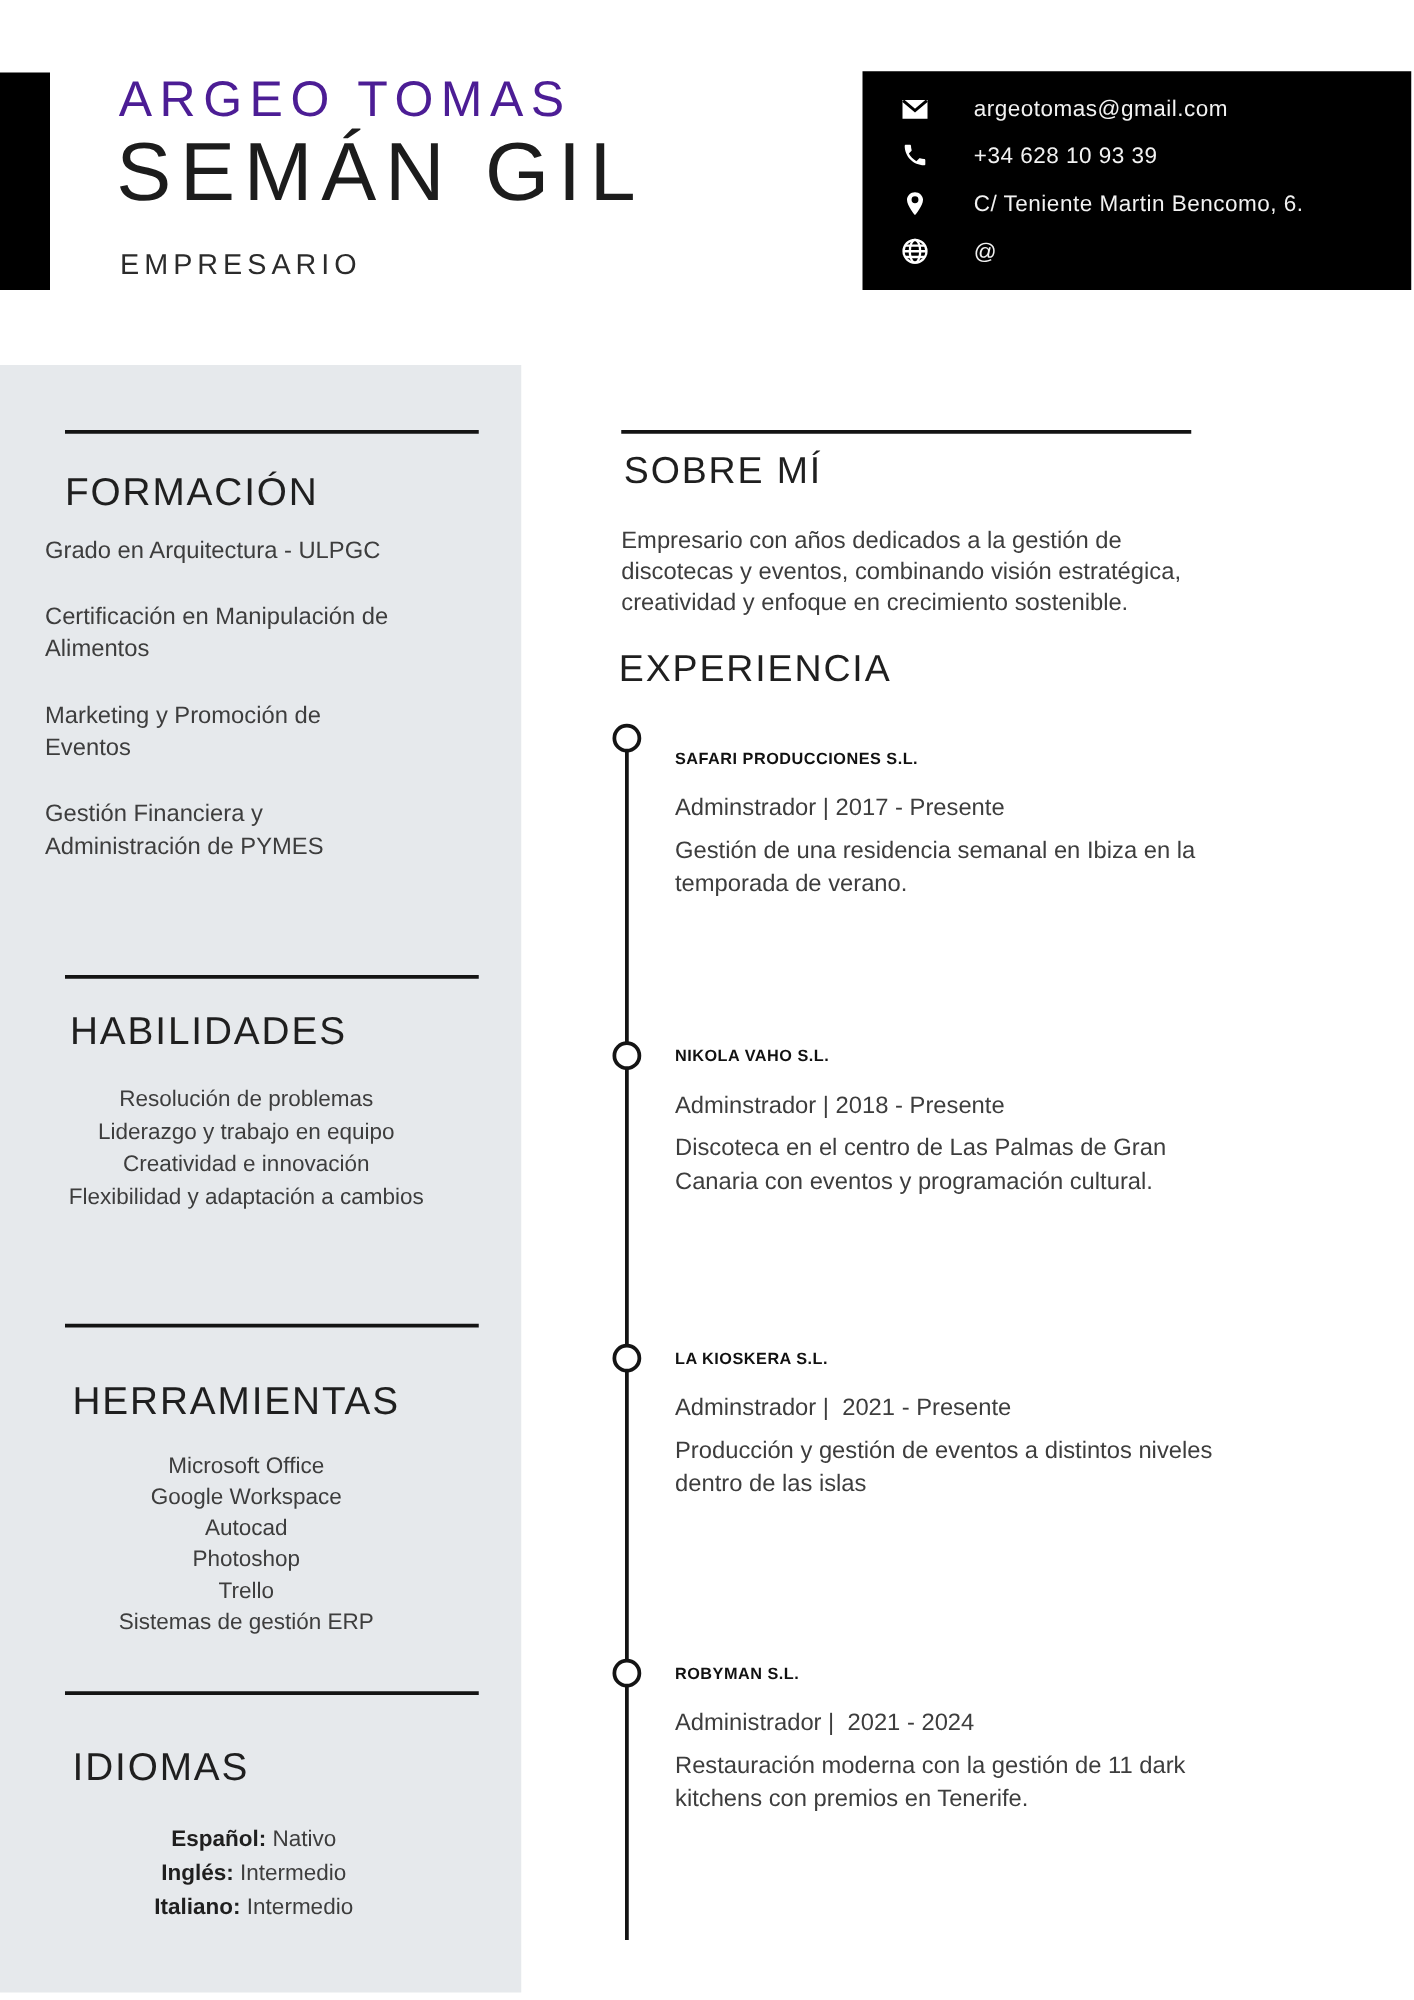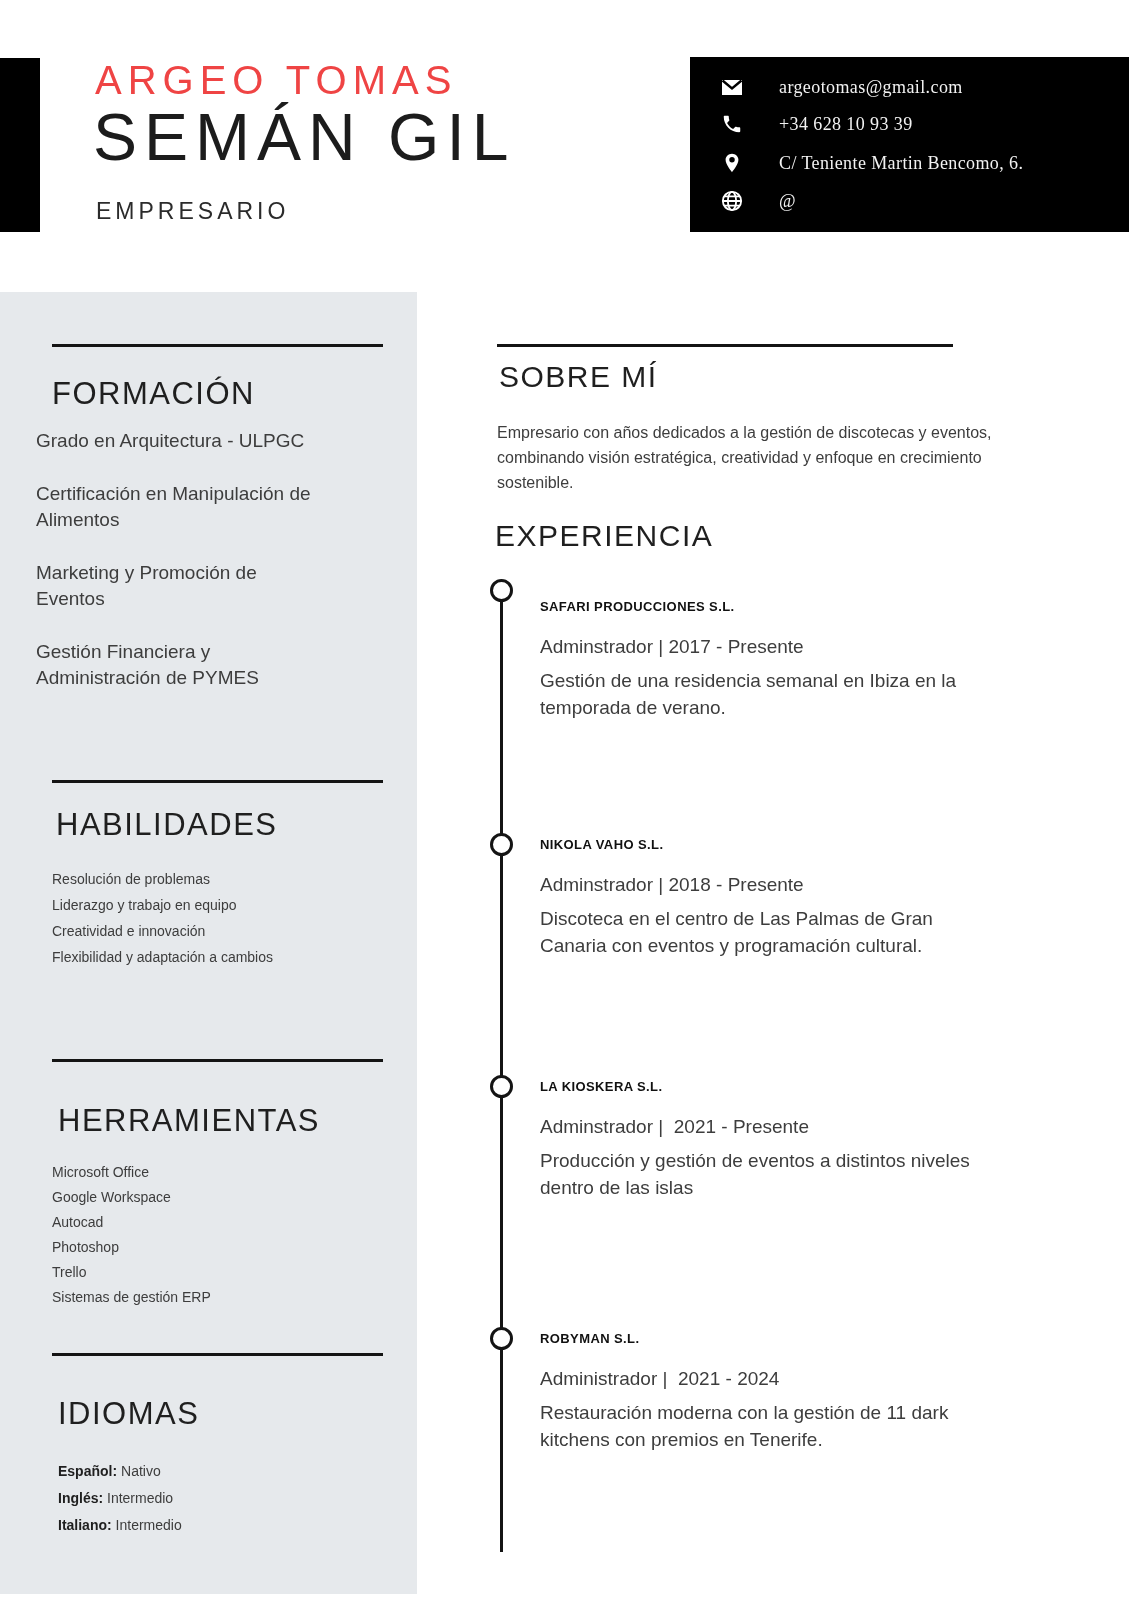--- a/index.html
+++ b/index.html
@@ -3,43 +3,43 @@
 <meta charset="utf-8">
 <style>
   html,body{margin:0;padding:0;background:#ffffff;}
   .page{
     position:relative;width:1131px;height:1600px;background:#ffffff;
     font-family:"Liberation Sans", sans-serif;color:#3a3a3a;overflow:hidden;
   }
   
   .black-bar{position:absolute;left:0;top:58px;width:40px;height:174px;background:#000;}
   .name-first{position:absolute;left:95px;top:60px;font-size:40px;font-weight:400;
-    letter-spacing:6px;color:#ef4444;line-height:1;}
+    letter-spacing:6px;color:#4c1d95;line-height:1;}
   .name-last{position:absolute;left:93px;top:104px;font-size:66px;font-weight:400;
     letter-spacing:7px;color:#1c1c1c;line-height:1;}
   .role{position:absolute;left:96px;top:200px;font-size:23px;font-weight:400;
     letter-spacing:4px;color:#2b2b2b;line-height:1;}
   .contact-box{position:absolute;left:690px;top:57px;width:439px;height:175px;background:#000;}
   .contact-row{position:absolute;left:30px;display:flex;align-items:center;height:26px;}
   .contact-row .cicon{width:24px;height:24px;flex:0 0 24px;display:flex;align-items:center;justify-content:center;}
-  .contact-row .ctext{margin-left:35px;color:#f2f2f2;font-size:18px;letter-spacing:0.4px;white-space:nowrap;font-family:Liberation Serif, serif;}
+  .contact-row .ctext{margin-left:35px;color:#f2f2f2;font-size:18px;letter-spacing:0.4px;white-space:nowrap;}
   .crow0{top:17px}.crow1{top:54px}.crow2{top:93px}.crow3{top:131px}
   
   .sidebar{position:absolute;left:0;top:292px;width:417px;height:1302px;background:#e6e9ec;}
   .rule{position:absolute;background:#141414;height:3px;}
   .rule-s{left:52px;width:331px;}
   .s-head{position:absolute;font-size:31px;font-weight:400;letter-spacing:1.5px;color:#1f1f1f;line-height:1;}
   .s-list{position:absolute;left:36px;width:290px;font-size:19px;line-height:26px;color:#3d3d3d;}
   .s-list .item{margin:0 0 27px 0;}
-  .s-lines{position:absolute;left:52px;width:290px;font-size:14px;line-height:26px;color:#3d3d3d;}
+  .s-lines{position:absolute;left:52px;width:290px;font-size:18px;line-height:26px;color:#3d3d3d;text-align:center;}
   .lang-row b{color:#1f1f1f;}
   
   .rule-m{left:497px;width:456px;}
   .m-head{position:absolute;font-size:30px;font-weight:400;letter-spacing:1.5px;color:#1f1f1f;line-height:1;}
-  .about-text{position:absolute;left:497px;top:420px;width:495px;font-size:16px;line-height:25px;color:#3d3d3d;}
+  .about-text{position:absolute;left:497px;top:420px;width:495px;font-size:19px;line-height:25px;color:#3d3d3d;}
   
   .tl-line{position:absolute;left:500px;top:592px;width:3px;height:960px;background:#141414;}
   .tl-dot{position:absolute;left:490px;width:17px;height:17px;border:3px solid #141414;
     border-radius:50%;background:#ffffff;}
   .dot0{top:579px}.dot1{top:833px}.dot2{top:1075px}.dot3{top:1327px}
   .xp{position:absolute;left:540px;width:440px;}
   .xp0{top:595px}.xp1{top:833px}.xp2{top:1075px}.xp3{top:1327px}
   .xp-company{font-size:13px;font-weight:700;letter-spacing:0.4px;color:#111;line-height:24px;margin:0 0 15px 0;}
   .xp-meta{font-size:19px;line-height:26px;color:#3d3d3d;margin:0 0 7px 0;white-space:pre-wrap;}
   .xp-desc{font-size:19px;line-height:27px;color:#3d3d3d;margin:0;}

